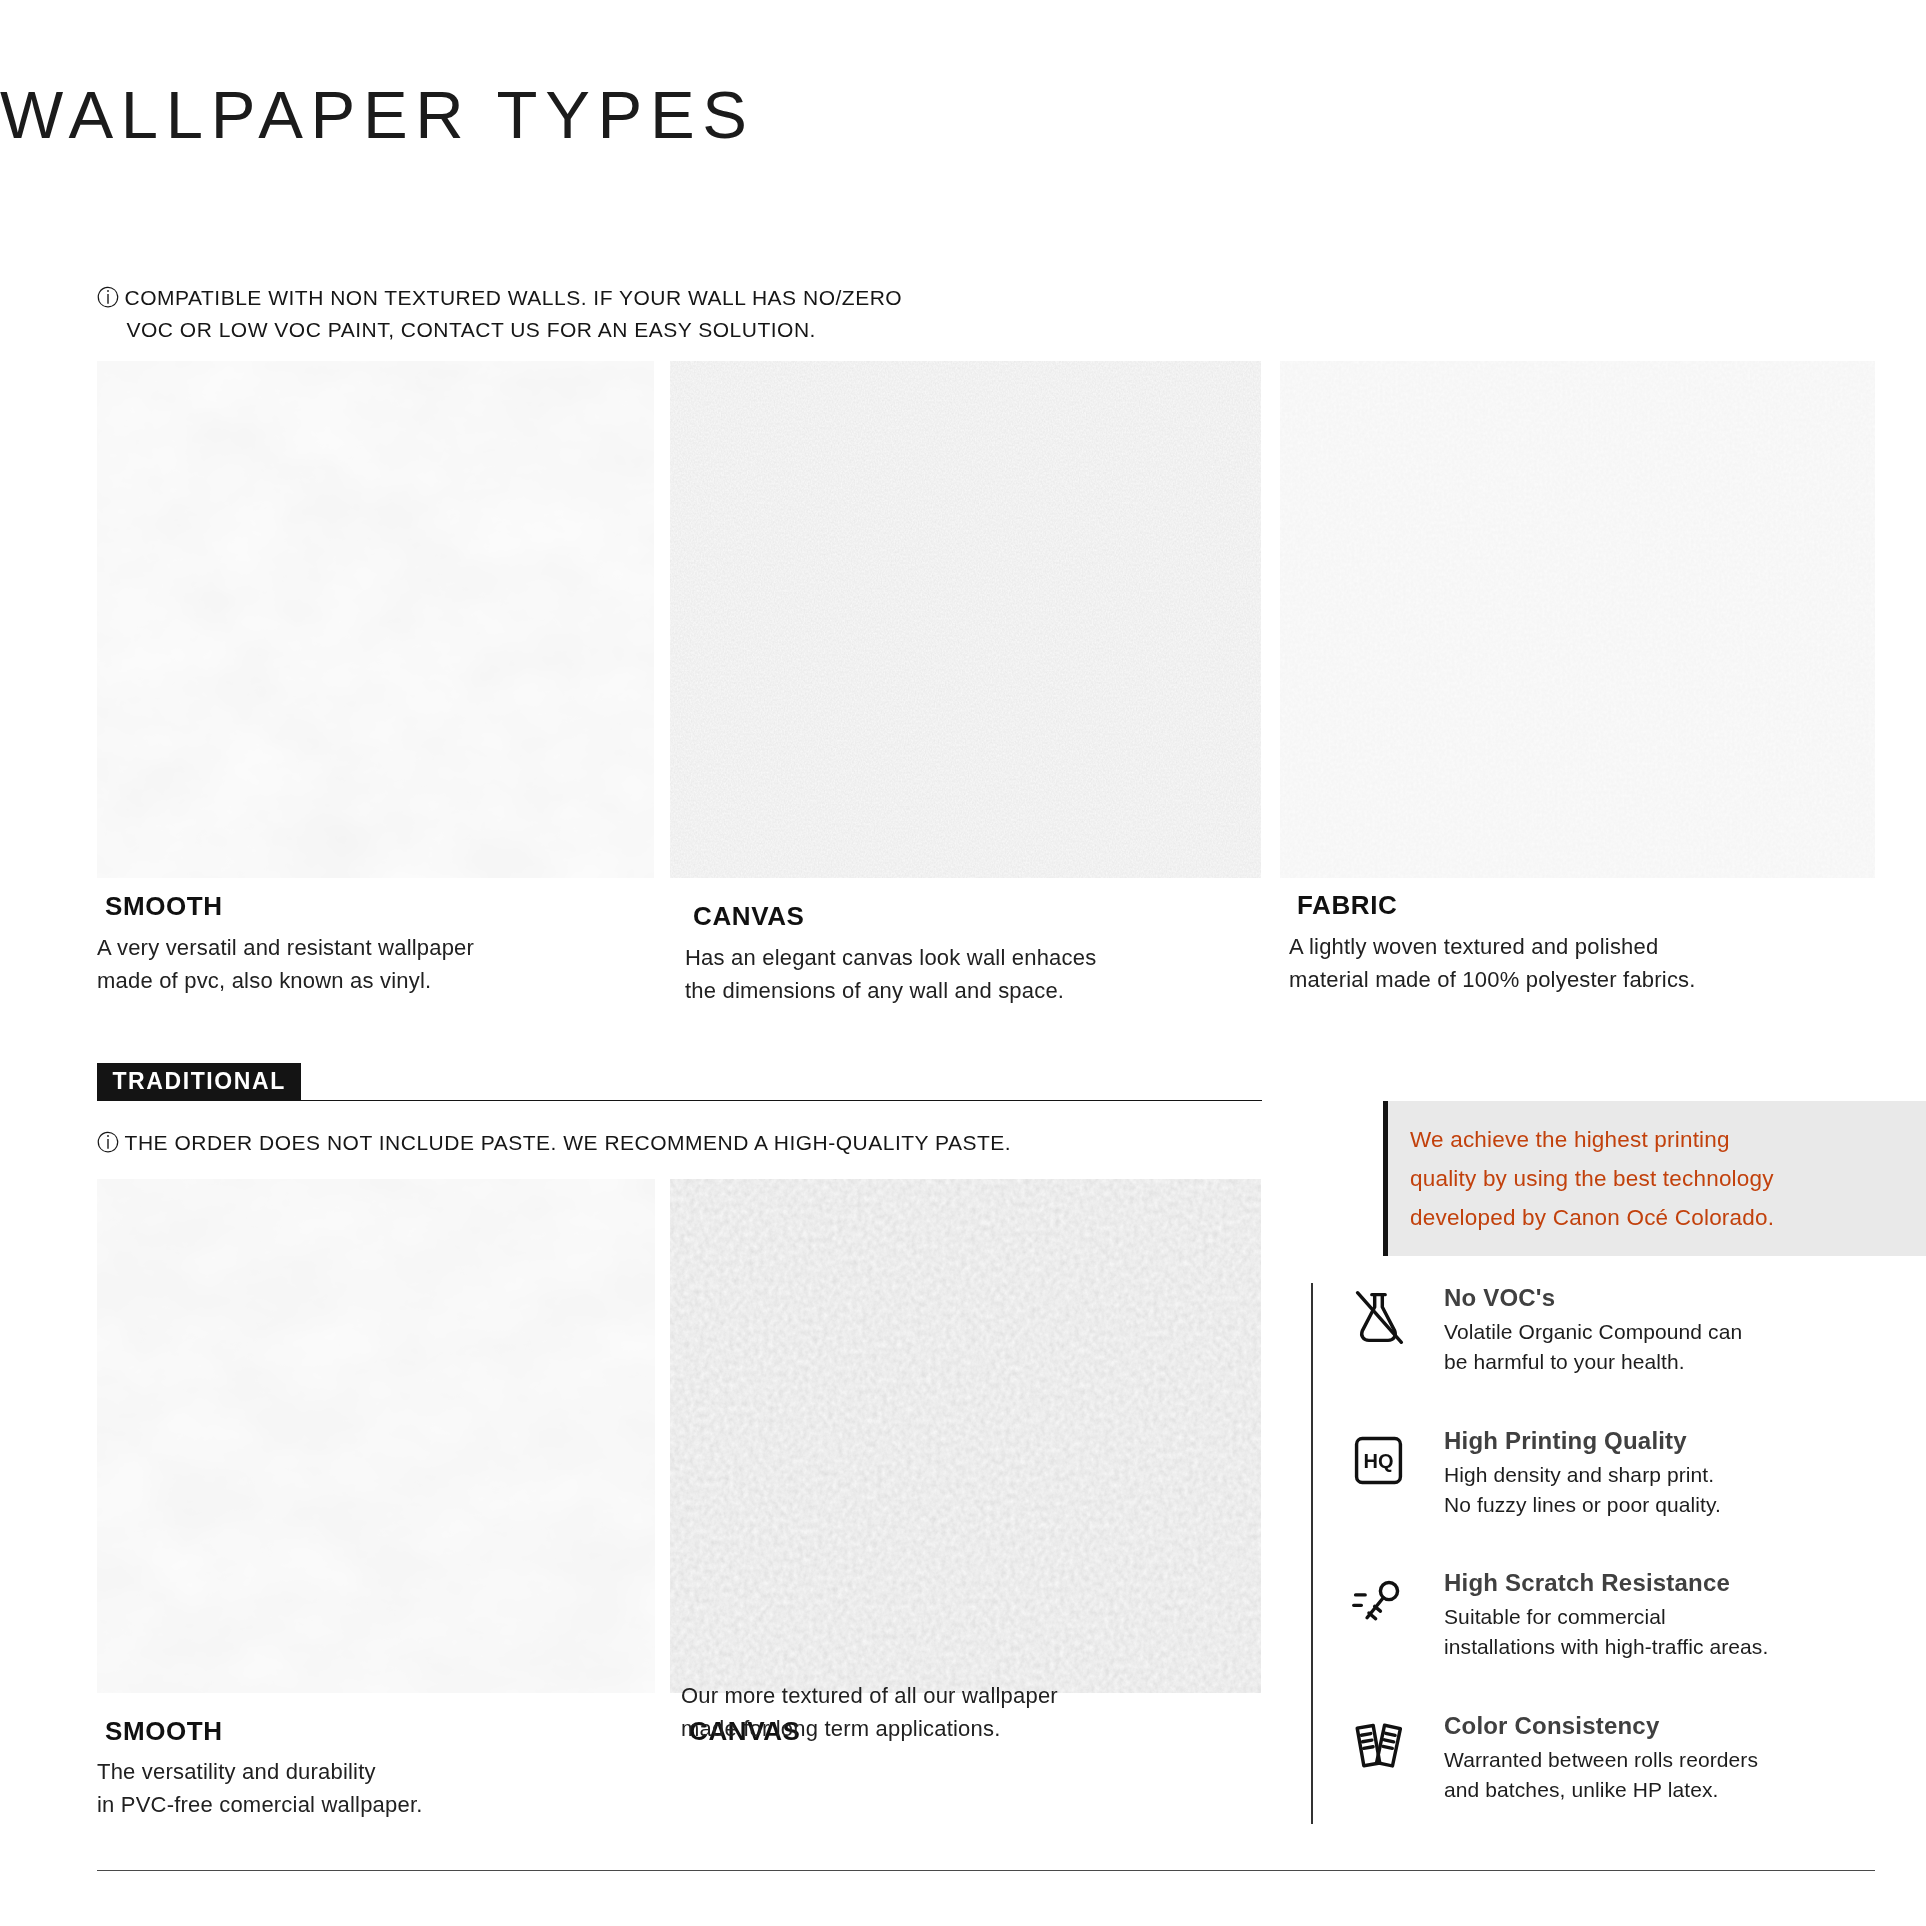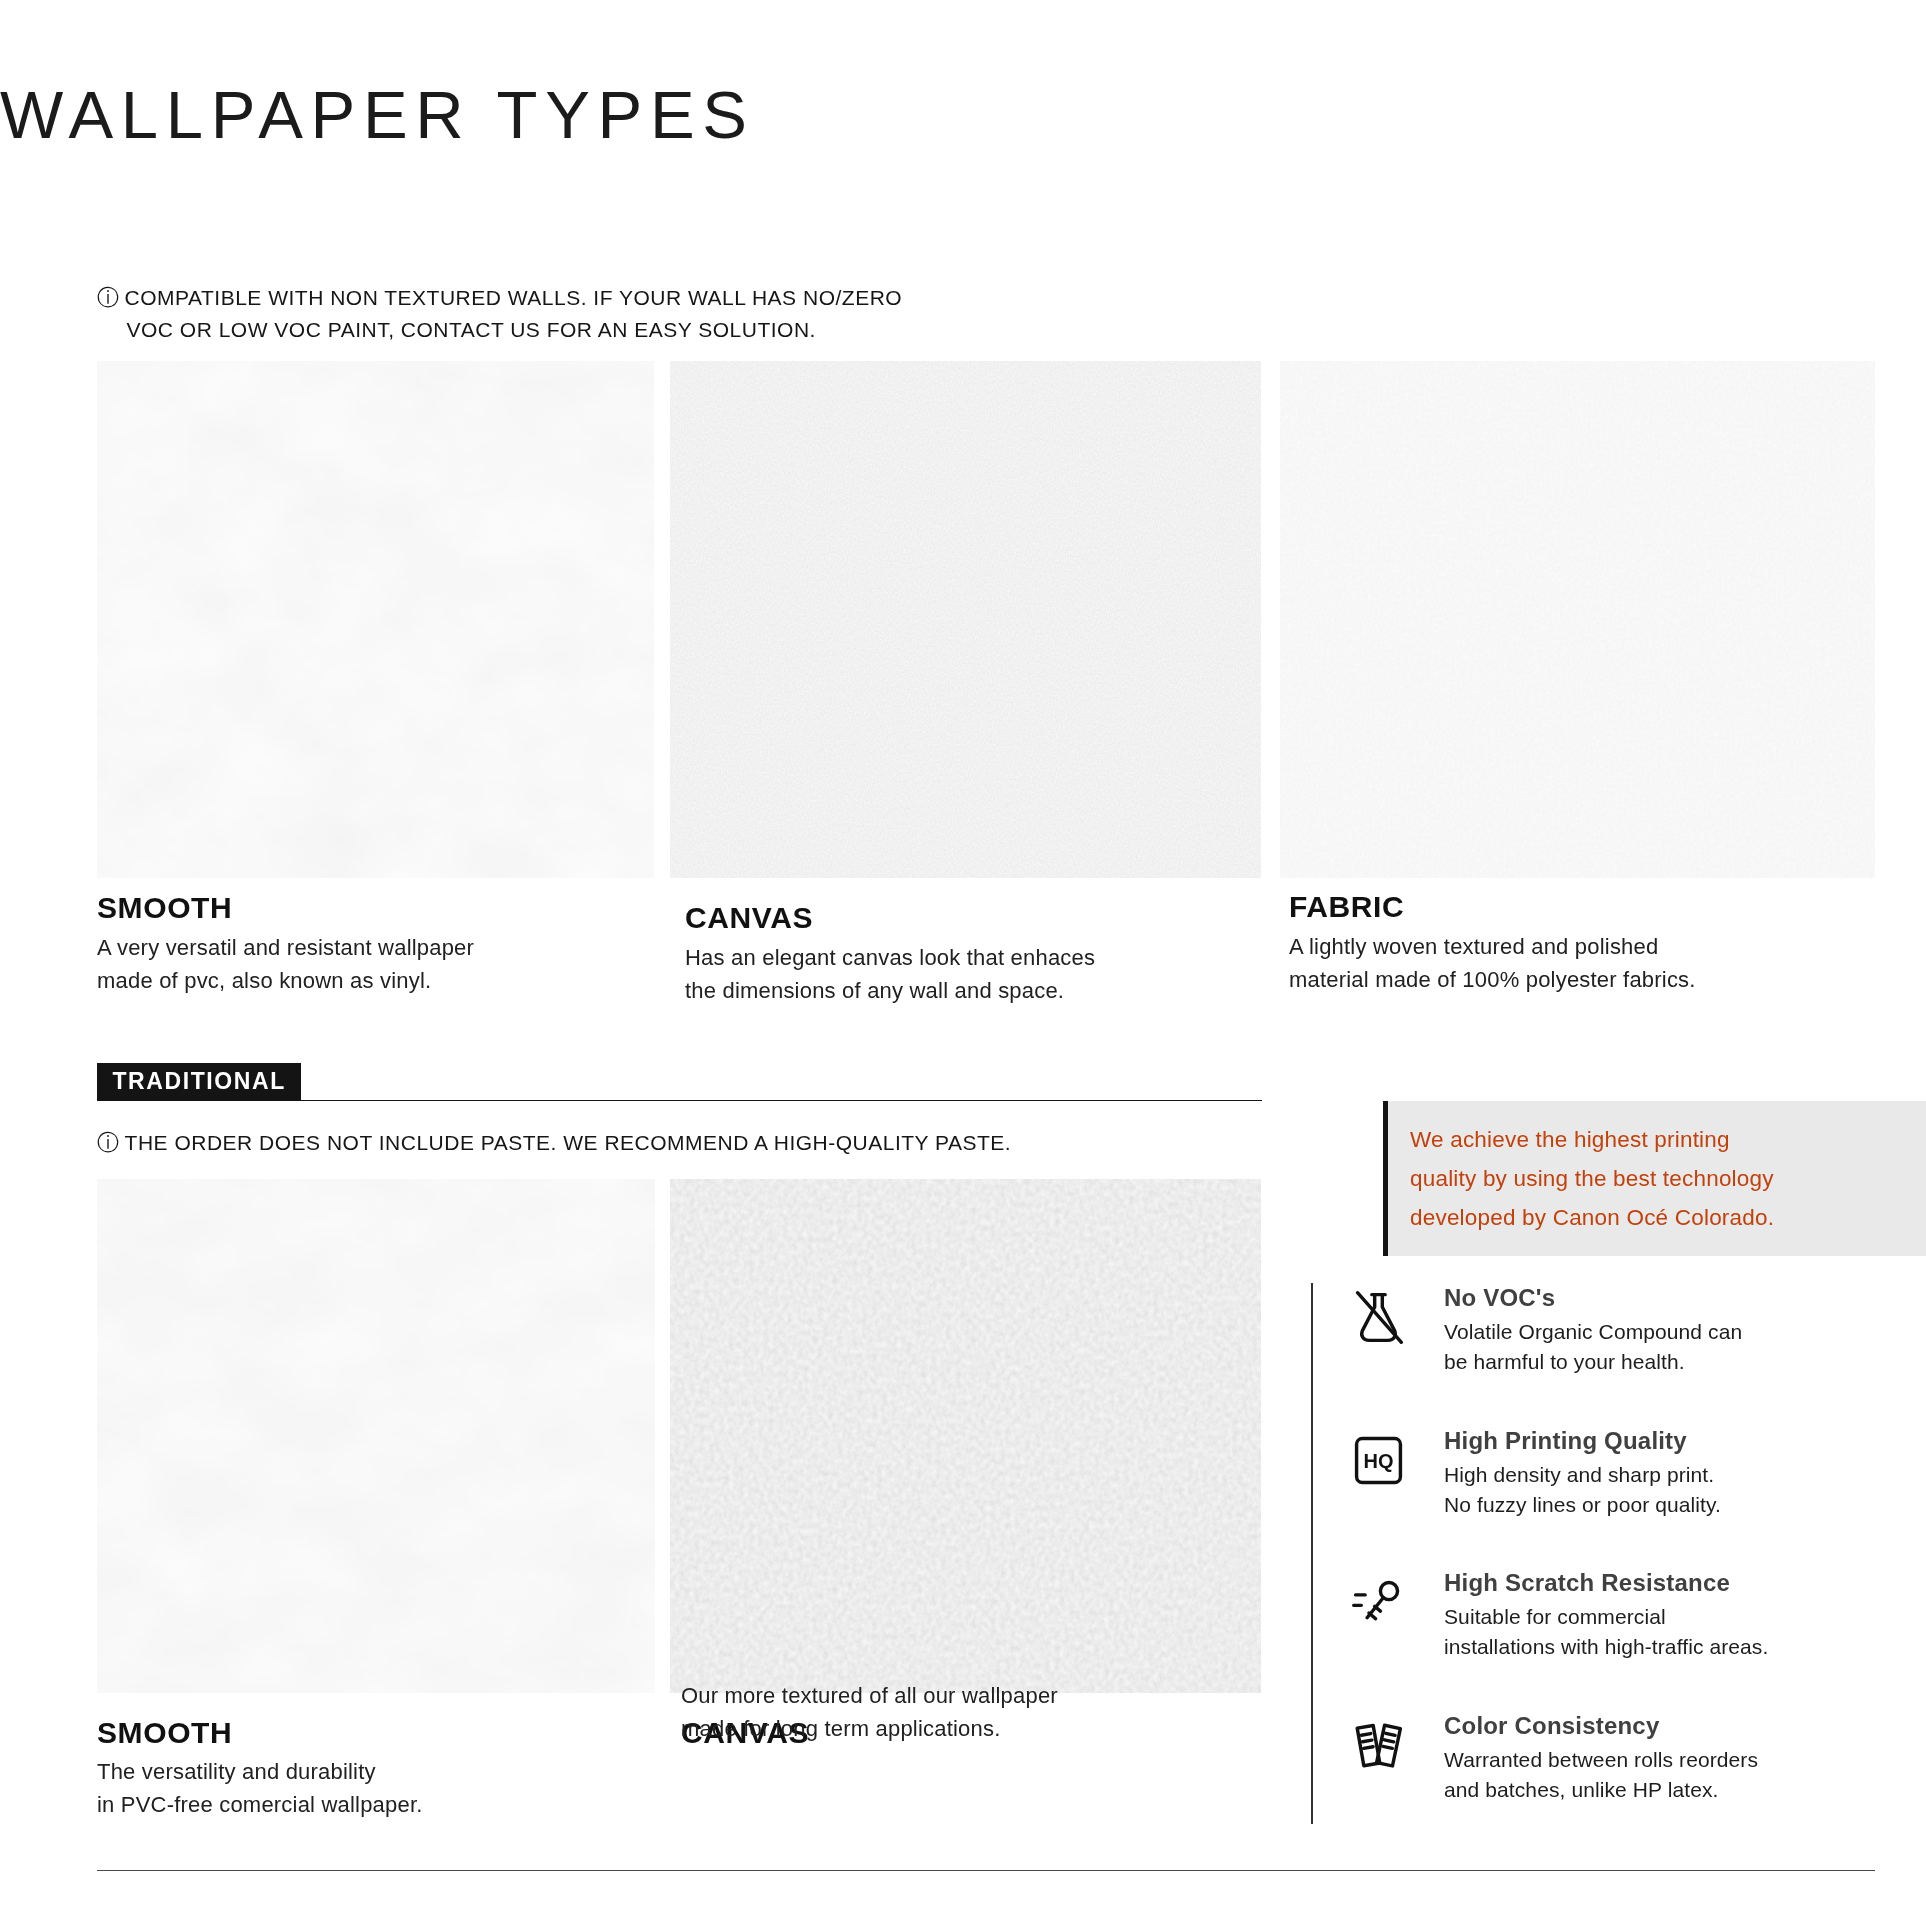--- a/index.html
+++ b/index.html
@@ -8,21 +8,21 @@
   .title{position:absolute;left:0;top:76px;width:1624px;text-align:left;
          font-size:67px;letter-spacing:7.7px;font-weight:400;color:#1b1b1b;}
   .section-header{position:absolute;height:39px;border-bottom:1.9px solid #141414;}
   .badge{position:absolute;left:0;bottom:0;background:#141414;color:#ffffff;
          font-size:23px;font-weight:700;letter-spacing:1.6px;padding:7px 15.4px;line-height:1;}
   .note{position:absolute;font-size:21px;letter-spacing:0.5px;line-height:32px;color:#161616;white-space:nowrap;}
   .note .indent{padding-left:29.5px;}
   .info-icon{font-size:22px;margin-right:5.1px;}
   .swatch{position:absolute;overflow:hidden;background:#f8f8f8;}
   .swatch svg{display:block;width:100%;height:100%;}
-  .swatch-label{position:absolute;font-size:30px;font-weight:700;letter-spacing:0.6px;color:#111;white-space:nowrap;}
+  .swatch-label{position:absolute;font-size:26px;font-weight:700;letter-spacing:0.6px;color:#111;white-space:nowrap;margin-left:8px;}
   .swatch-desc{position:absolute;font-size:22px;line-height:33px;letter-spacing:0.2px;color:#212121;white-space:nowrap;}
   .highlight{position:absolute;left:1383px;top:1101px;width:580px;box-sizing:border-box;
              background:#e9e9e9;border-left:5.8px solid #141414;padding:19px 22px;
              font-size:22.5px;line-height:39px;letter-spacing:0.2px;color:#c2410c;white-space:nowrap;}
   .vdivider{position:absolute;left:1311px;top:1283px;width:1.9px;height:541px;background:#333333;}
   .feature{position:absolute;left:1348px;width:552px;}
   .feature-icon{position:absolute;left:0;top:2.6px;width:61px;height:61px;}
   .feature-icon svg{display:block;width:61px;height:61px;}
   .feature-text{margin-left:96px;}
   .feature-title{font-size:24px;font-weight:700;letter-spacing:0.2px;color:#404040;white-space:nowrap;}
@@ -118,21 +118,21 @@
   </div>
 
   <div class="swatch-label" style="left:97px;top:891px;">SMOOTH</div>
   <div class="swatch-desc" style="left:97px;top:931px;">
     <div>A very versatil and resistant wallpaper</div>
     <div>made of pvc, also known as vinyl.</div>
   </div>
 
   <div class="swatch-label" style="left:685px;top:901px;">CANVAS</div>
   <div class="swatch-desc" style="left:685px;top:941px;">
-    <div>Has an elegant canvas look that enhaces</div>
+    <div>Has an elegant canvas look wall enhaces</div>
     <div>the dimensions of any wall and space.</div>
   </div>
 
   <div class="swatch-label" style="left:1289px;top:890px;">FABRIC</div>
   <div class="swatch-desc" style="left:1289px;top:930px;">
     <div>A lightly woven textured and polished</div>
     <div>material made of 100% polyester fabrics.</div>
   </div>
 
   <div class="section-header" style="left:97px;top:1061px;width:1165px;">

